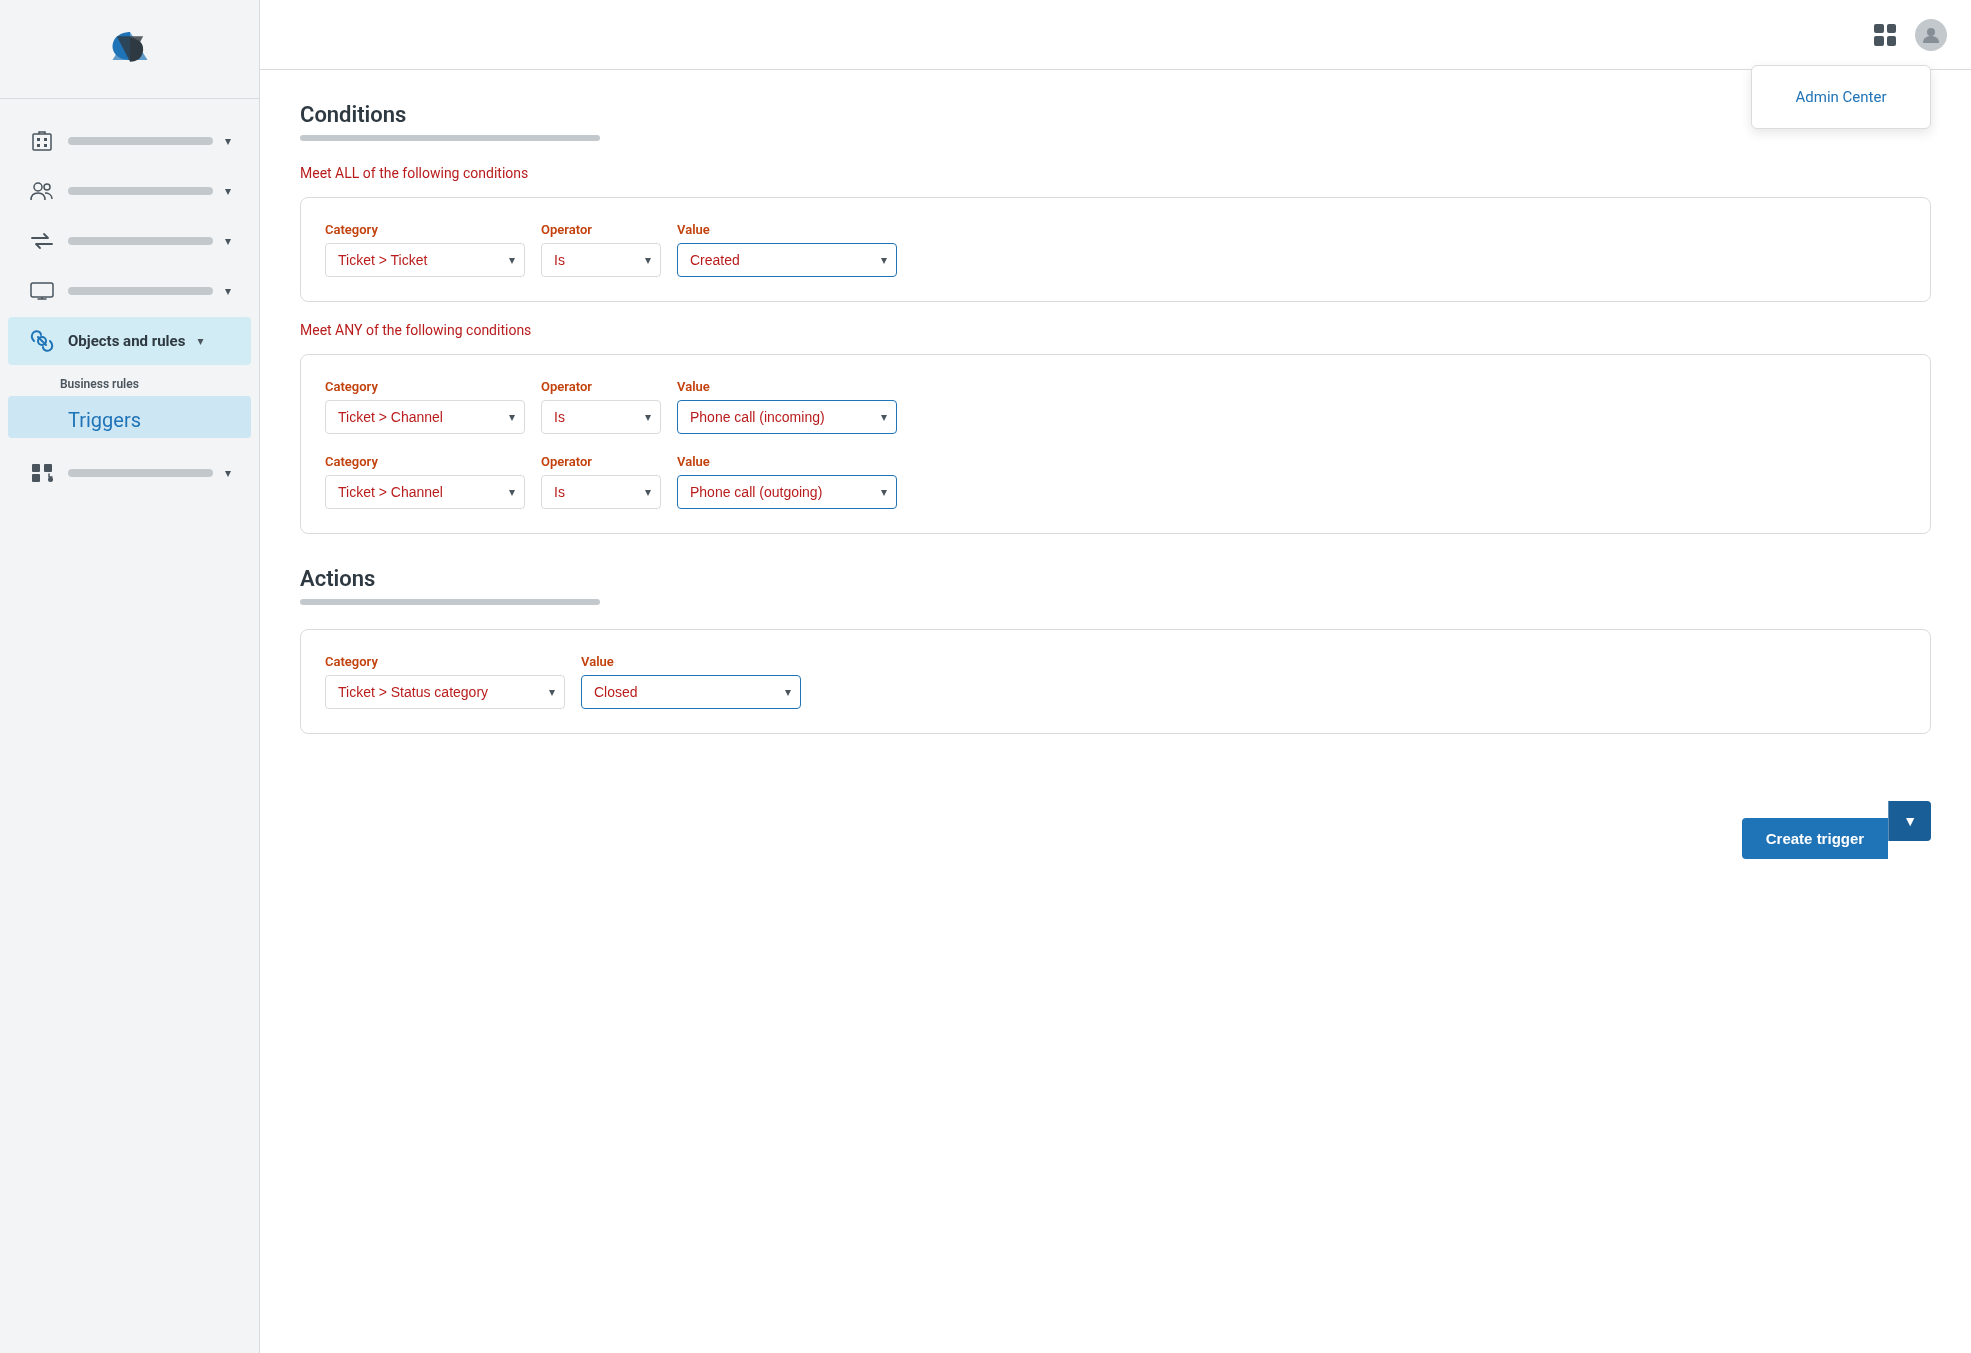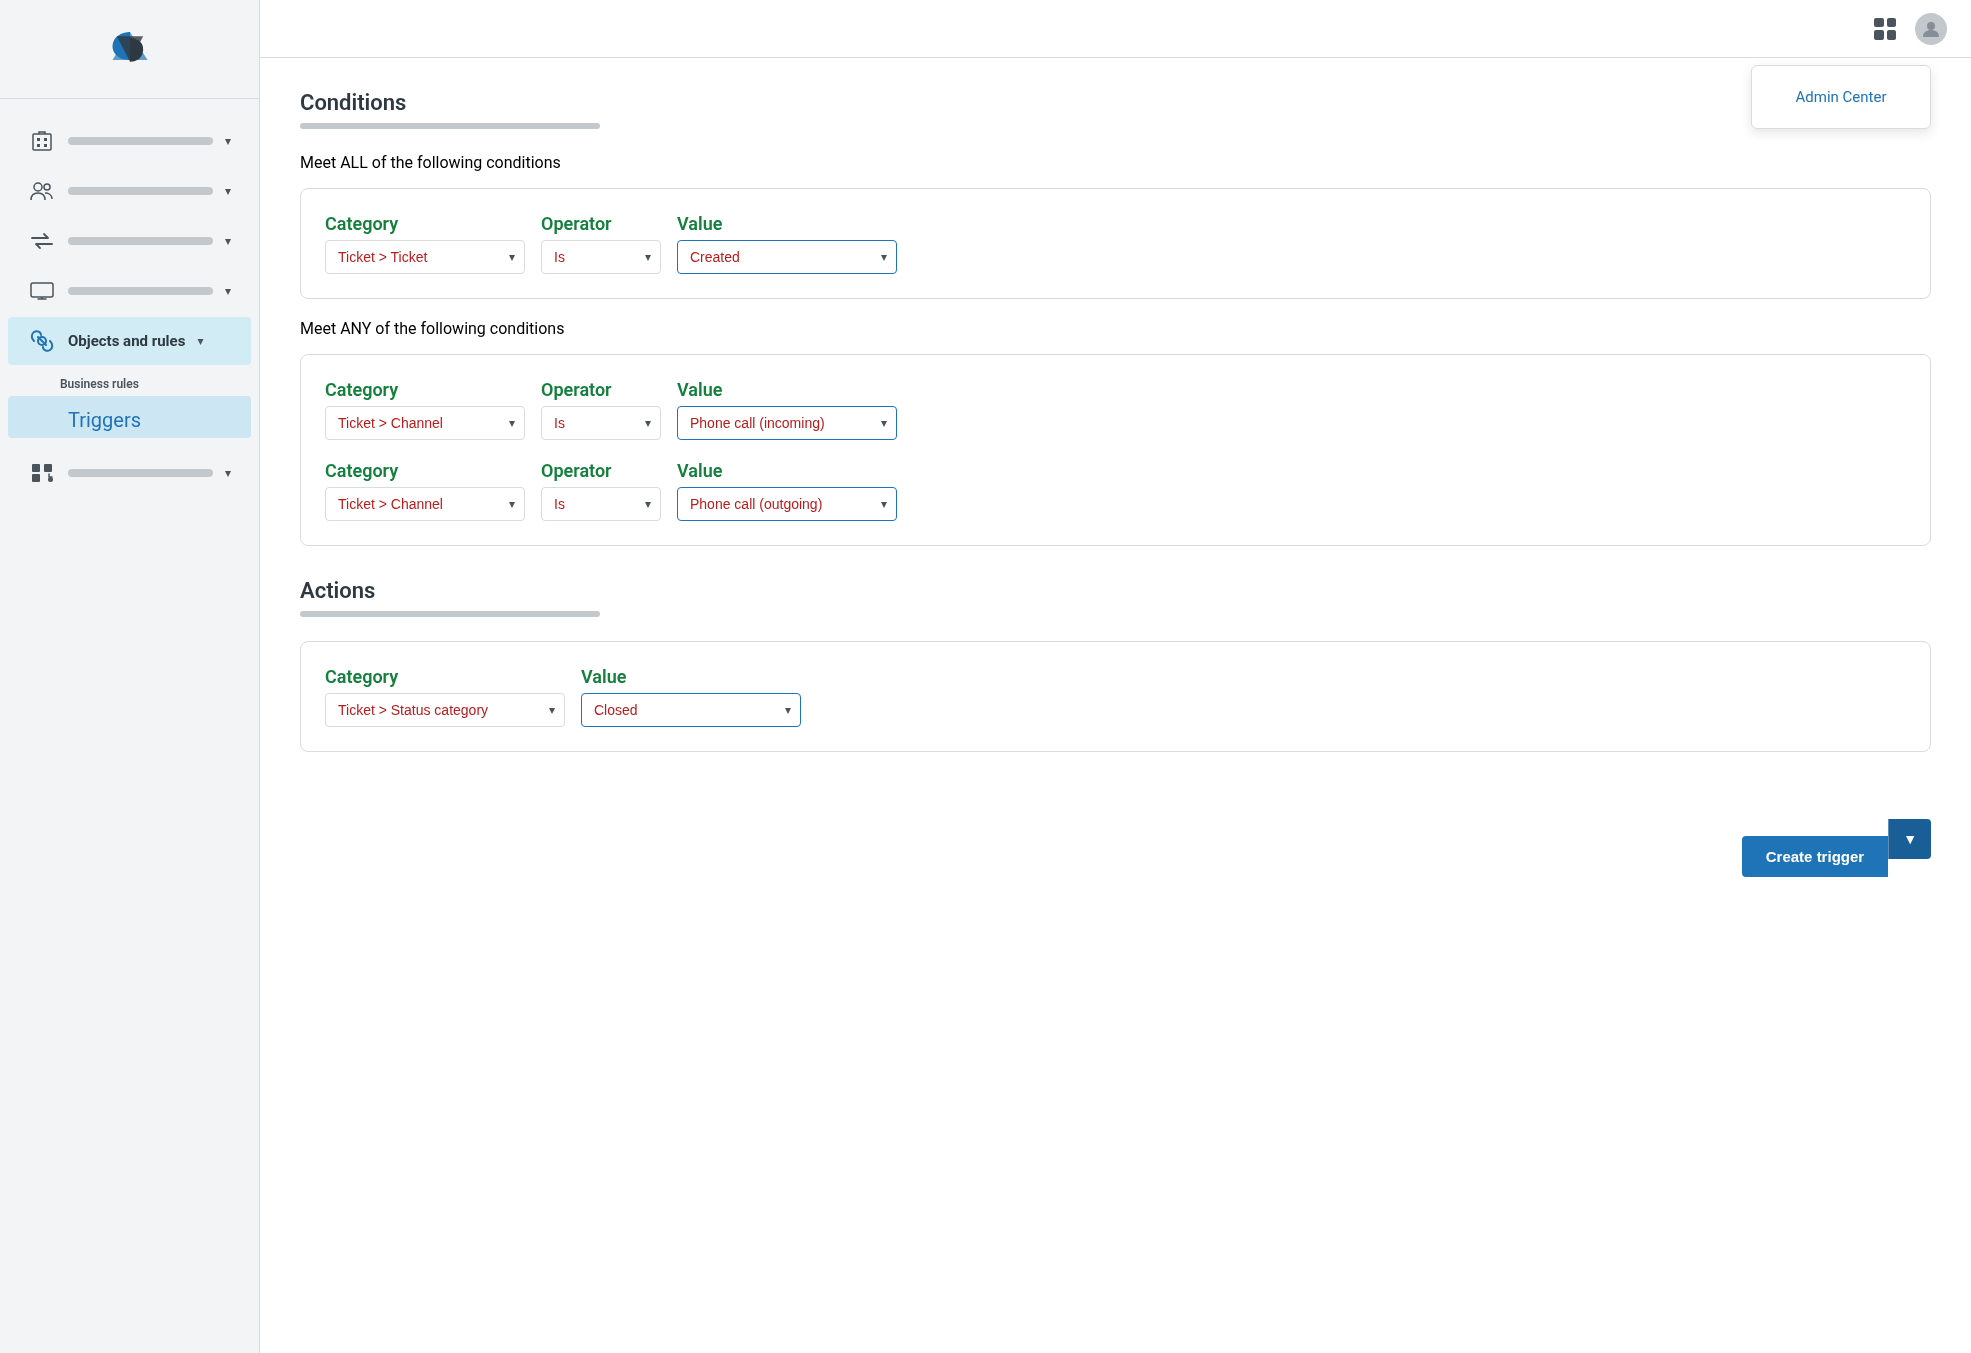--- a/index.html
+++ b/index.html
@@ -90,21 +90,21 @@
     .subnav-item.active { background: #cce6f3; color: #1f73b7; }
 
     
     .main {
       flex: 1;
       display: flex;
       flex-direction: column;
       overflow: hidden;
     }
     .topbar {
-      height: 58px;
+      height: 70px;
       background: #fff;
       border-bottom: 1px solid #d8dcde;
       display: flex;
       align-items: center;
       justify-content: flex-end;
       padding: 0 24px;
       gap: 12px;
       position: relative;
     }
     .topbar-icon {
@@ -163,45 +163,45 @@
       margin-bottom: 8px;
     }
     .section-bar {
       height: 6px;
       background: #c2c8cc;
       border-radius: 3px;
       width: 300px;
       margin-bottom: 24px;
     }
     .section-subtitle {
-      font-size: 16px;
-      color: #000000;
+      font-size: 14px;
+      color: #b91c1c;
       margin-bottom: 16px;
     }
 
     .condition-block {
       border: 1px solid #d8dcde;
       border-radius: 8px;
       padding: 24px;
       margin-bottom: 20px;
     }
     .condition-row {
       display: flex;
       gap: 16px;
       align-items: flex-end;
     }
     .field-group {
       display: flex;
       flex-direction: column;
       gap: 6px;
     }
     .field-label {
-      font-size: 18px;
+      font-size: 13px;
       font-weight: 600;
-      color: #15803d;
+      color: #c2410c;
     }
     .field-select {
       border: 1px solid #d8dcde;
       border-radius: 4px;
       padding: 8px 36px 8px 12px;
       font-size: 14px;
       color: #b91c1c;
       background: #fff;
       appearance: none;
       -webkit-appearance: none;

